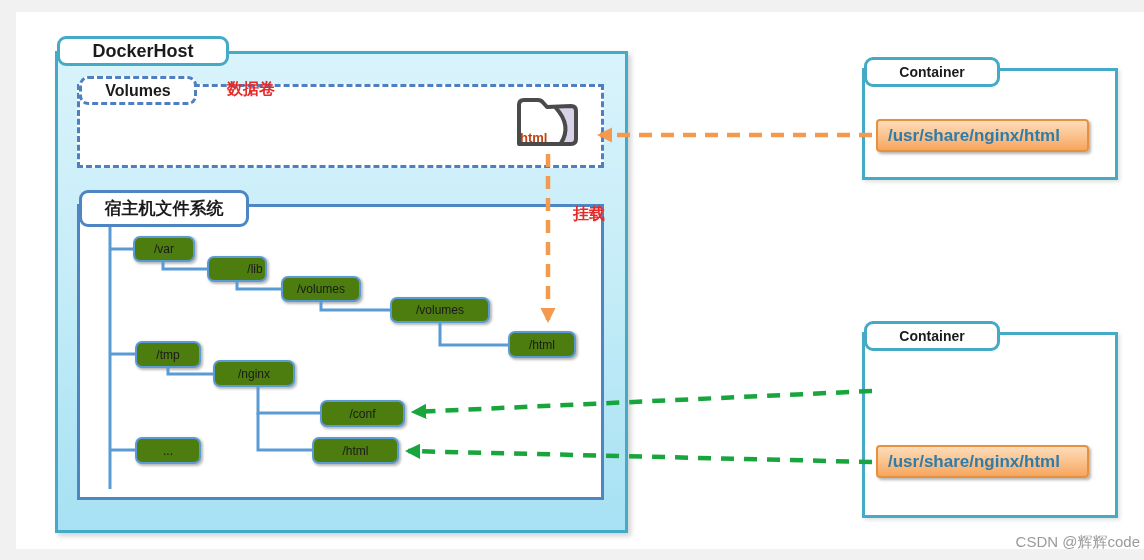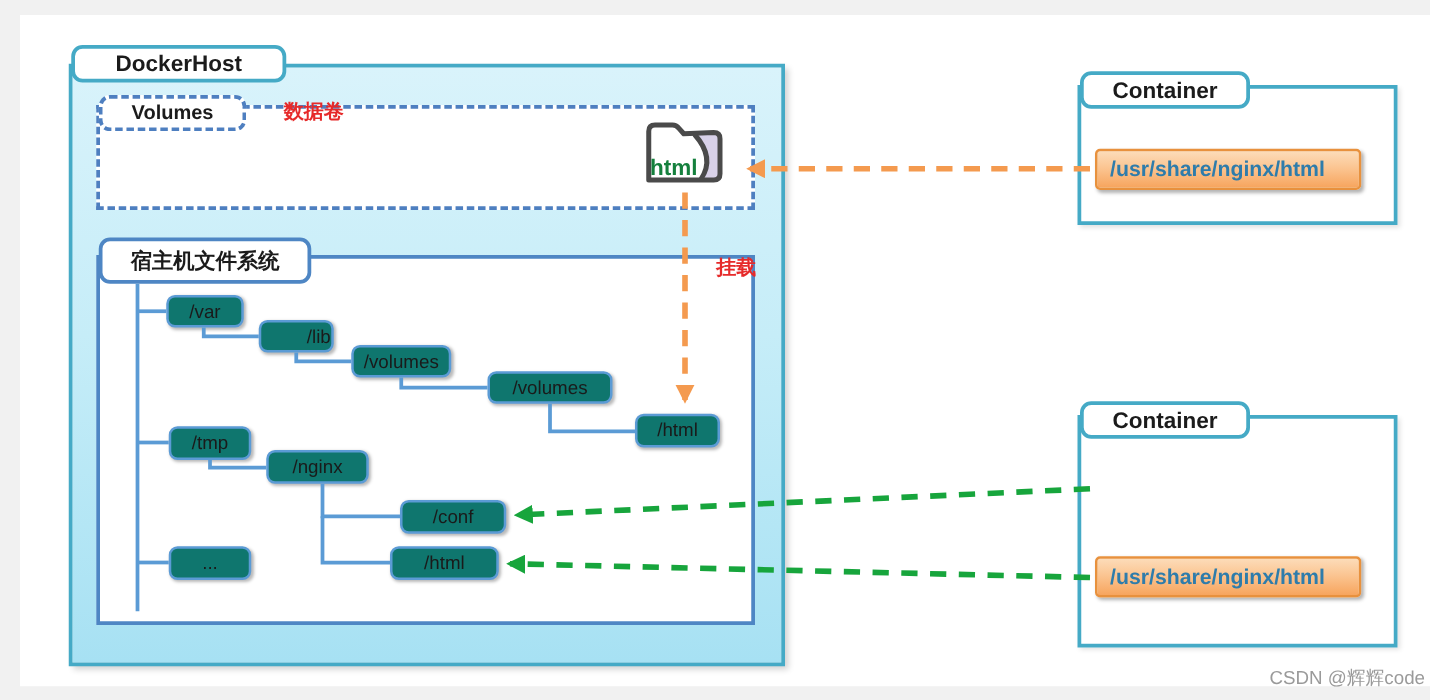--- a/index.html
+++ b/index.html
@@ -26,52 +26,52 @@
   .volumes-box{
     position:absolute;left:77px;top:84px;width:527px;height:84px;
     background:#ffffff;border:3px dashed #4e7fc0;box-sizing:border-box;z-index:2;
   }
   .volumes-tab{left:79px;top:76px;width:118px;height:29px;border:3px dashed #4e7fc0;font-size:16px;}
   .annotation{position:absolute;z-index:6;color:#e62a2a;font-size:16px;font-weight:700;}
   .anno-volume{left:227px;top:79px;}
   .anno-mount{left:573px;top:204px;}
   
   .folder{position:absolute;left:512px;top:91px;width:78px;height:63px;z-index:4;}
-  .folder-label{position:absolute;left:8px;bottom:9px;color:#15803d;font-size:18px;font-weight:700;}
+  .folder-label{position:absolute;left:8px;bottom:9px;color:#c2410c;font-size:13px;font-weight:700;}
   
   .hostfs-box{
     position:absolute;left:77px;top:204px;width:527px;height:296px;
     background:#ffffff;border:3px solid #4e86c4;box-sizing:border-box;z-index:2;
   }
   .hostfs-tab{left:79px;top:190px;width:170px;height:37px;border:3px solid #4e86c4;font-size:17px;}
   
   .node{
     position:absolute;display:flex;align-items:center;justify-content:center;
-    background:#0f766e;border:2.5px solid #5b9bd5;border-radius:7px;
+    background:#4d7c0f;border:2.5px solid #5b9bd5;border-radius:7px;
     box-shadow:1.5px 1.5px 2.5px rgba(0,0,0,.28);box-sizing:border-box;
-    font-size:15px;color:#1a1a1a;z-index:4;
+    font-size:12px;color:#1a1a1a;z-index:4;
   }
   .n-var{left:133px;top:236px;width:62px;height:26px;}
   .n-lib{left:207px;top:256px;width:60px;height:26px;padding-left:36px;}
   .n-docker{left:281px;top:276px;width:80px;height:26px;}
   .n-volumes{left:390px;top:297px;width:100px;height:26px;}
   .n-html-top{left:508px;top:331px;width:68px;height:27px;}
   .n-tmp{left:135px;top:341px;width:66px;height:27px;}
   .n-nginx{left:213px;top:360px;width:82px;height:27px;}
   .n-conf{left:320px;top:400px;width:85px;height:27px;}
   .n-html-bot{left:312px;top:437px;width:87px;height:27px;}
   .n-dots{left:135px;top:437px;width:66px;height:27px;}
   
   .container-box{
     position:absolute;background:#ffffff;border:3px solid #45aac6;
     box-sizing:border-box;z-index:1;box-shadow:2px 2px 4px rgba(0,0,0,.12);
   }
   .container-top{left:862px;top:68px;width:256px;height:112px;}
   .container-bot{left:862px;top:332px;width:256px;height:186px;}
-  .container-tab{width:136px;height:30px;border:3px solid #45aac6;font-size:18px;}
+  .container-tab{width:136px;height:30px;border:3px solid #45aac6;font-size:14px;}
   .ct-top{left:864px;top:57px;}
   .ct-bot{left:864px;top:321px;}
   .pathbox{
     position:absolute;display:flex;align-items:center;box-sizing:border-box;
     background:linear-gradient(180deg,#fcdcb9 0%,#fbc592 45%,#f7a55e 100%);
     border:2px solid #e8913d;border-radius:4px;
     box-shadow:2px 2px 3px rgba(0,0,0,.3);
     color:#2e7cab;font-size:17px;font-weight:700;padding-left:10px;z-index:4;
   }
   .p1{left:876px;top:119px;width:213px;height:33px;}

